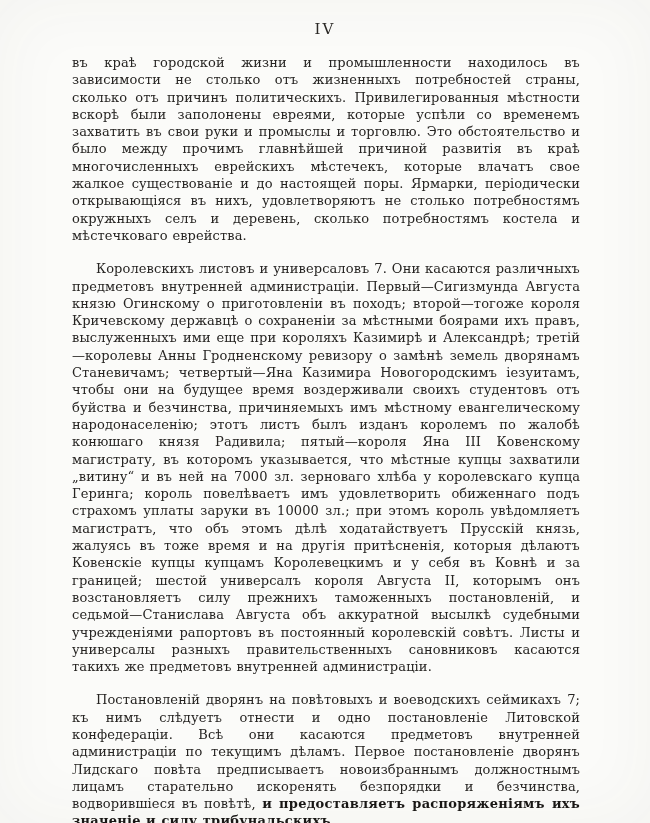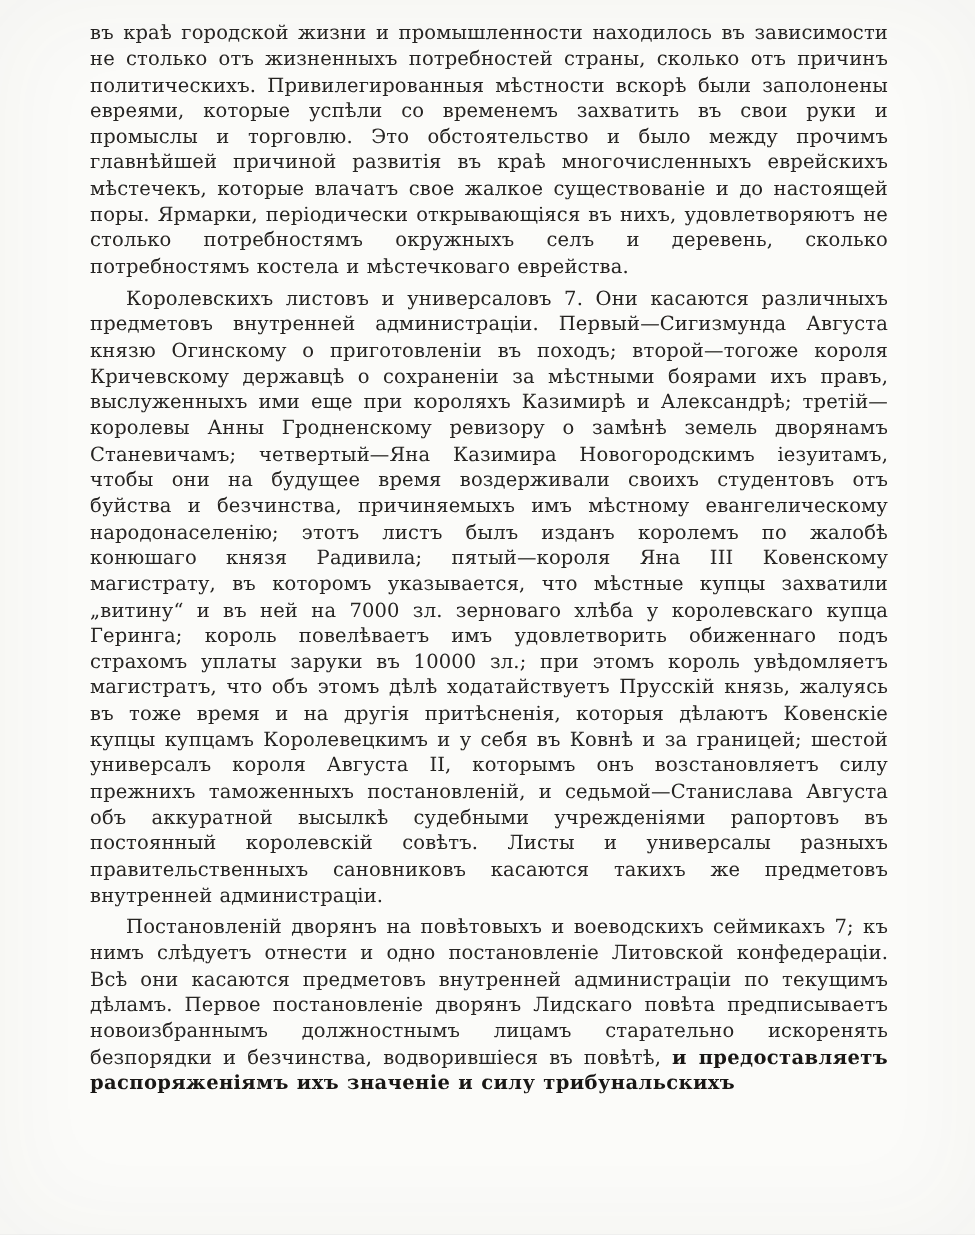--- a/index.html
+++ b/index.html
@@ -27,36 +27,37 @@
   }
   .text-block {
     margin: 14px 54px 0 56px;
     text-align: justify;
     font-size: 13px;
     line-height: 17.3px;
     word-spacing: 0.6px;
     letter-spacing: 0.1px;
   }
   .text-block p {
-    margin: 4px;
+    margin: 16px;
     text-indent: 0;
   }
   .text-block p.indent {
     text-indent: 24px;
   }
   .it {
   }
   .bold-smudge {
     font-weight: 700;
     letter-spacing: 0.25px;
     color: #191715;
   }
 </style>
 </head>
 <body>
 
 <div class="page">
+  <div class="page-number">IV</div>
   <div class="text-block">
       <p><span class="">въ краѣ городской жизни и промышленности находилось въ зависимости не столько отъ жизненныхъ потребностей страны, сколько отъ причинъ политическихъ. Привилегированныя мѣстности вскорѣ были заполонены евреями, которые успѣли со временемъ захватить въ свои руки и промыслы и торговлю. Это обстоятельство и было между прочимъ главнѣйшей причиной развитія въ краѣ многочисленныхъ еврейскихъ мѣстечекъ, которые влачатъ свое жалкое существованіе и до настоящей поры. Ярмарки, періодически открывающіяся въ нихъ, удовлетворяютъ не столько потребностямъ окружныхъ селъ и деревень, сколько потребностямъ костела и мѣстечковаго еврейства.</span></p>
       <p class="indent"><span class="">Королевскихъ листовъ и универсаловъ 7. Они касаются различныхъ предметовъ внутренней администраціи. </span><span class="it ">Первый</span><span class="">—Сигизмунда Августа князю Огинскому о приготовленіи въ походъ; </span><span class="it ">второй</span><span class="">—тогоже короля Кричевскому державцѣ о сохраненіи за мѣстными боярами ихъ правъ, выслуженныхъ ими еще при короляхъ Казимирѣ и Александрѣ; </span><span class="it ">третій</span><span class="">—королевы Анны Гродненскому ревизору о замѣнѣ земель дворянамъ Станевичамъ; </span><span class="it ">четвертый</span><span class="">—Яна Казимира Новогородскимъ іезуитамъ, чтобы они на будущее время воздерживали своихъ студентовъ отъ буйства и безчинства, причиняемыхъ имъ мѣстному евангелическому народонаселенію; этотъ листъ былъ изданъ королемъ по жалобѣ конюшаго князя Радивила; </span><span class="it ">пятый</span><span class="">—короля Яна III Ковенскому магистрату, въ которомъ указывается, что мѣстные купцы захватили „витину“ и въ ней на 7000 зл. зерноваго хлѣба у королевскаго купца Геринга; король повелѣваетъ имъ удовлетворить обиженнаго подъ страхомъ уплаты заруки въ 10000 зл.; при этомъ король увѣдомляетъ магистратъ, что объ этомъ дѣлѣ ходатайствуетъ Прусскій князь, жалуясь въ тоже время и на другія притѣсненія, которыя дѣлаютъ Ковенскіе купцы купцамъ Королевецкимъ и у себя въ Ковнѣ и за границей; </span><span class="it ">шестой</span><span class=""> универсалъ короля Августа II, которымъ онъ возстановляетъ силу прежнихъ таможенныхъ постановленій, и </span><span class="it ">седьмой</span><span class="">—Станислава Августа объ аккуратной высылкѣ судебными учрежденіями рапортовъ въ постоянный королевскій совѣтъ. Листы и универсалы разныхъ правительственныхъ сановниковъ касаются такихъ же предметовъ внутренней администраціи.</span></p>
       <p class="indent"><span class="">Постановленій дворянъ на повѣтовыхъ и воеводскихъ сеймикахъ 7; къ нимъ слѣдуетъ отнести и одно постановленіе Литовской конфедераціи. Всѣ они касаются предметовъ внутренней администраціи по текущимъ дѣламъ. </span><span class="it ">Первое</span><span class=""> постановленіе дворянъ Лидскаго повѣта предписываетъ новоизбраннымъ должностнымъ лицамъ старательно искоренять безпорядки и безчинства, водворившіеся въ повѣтѣ, </span><span class="bold-smudge">и предоставляетъ распоряженіямъ ихъ значеніе и силу трибунальскихъ</span></p>
     </div>
 </div>
 
 </body></html>

